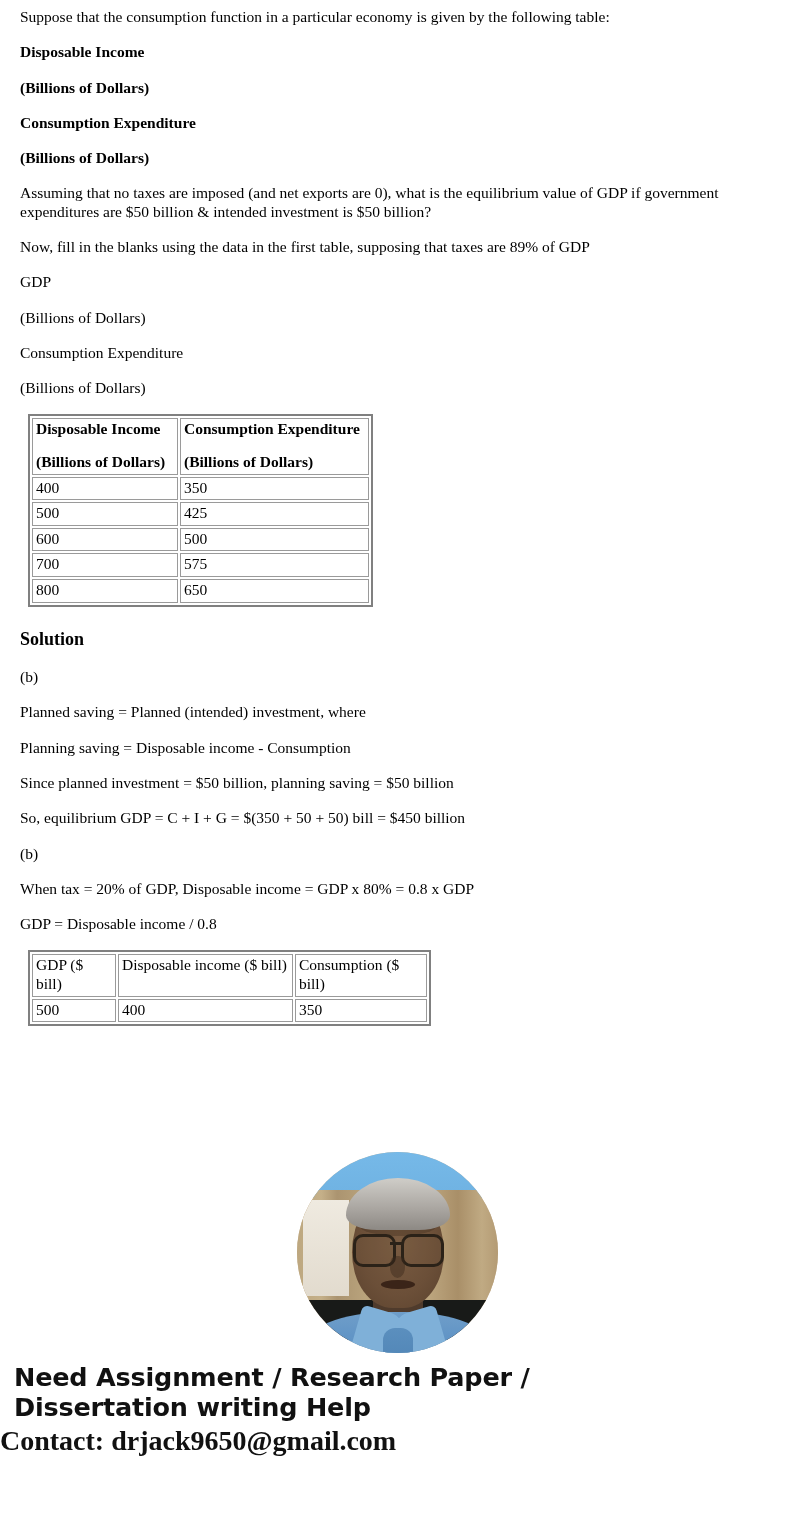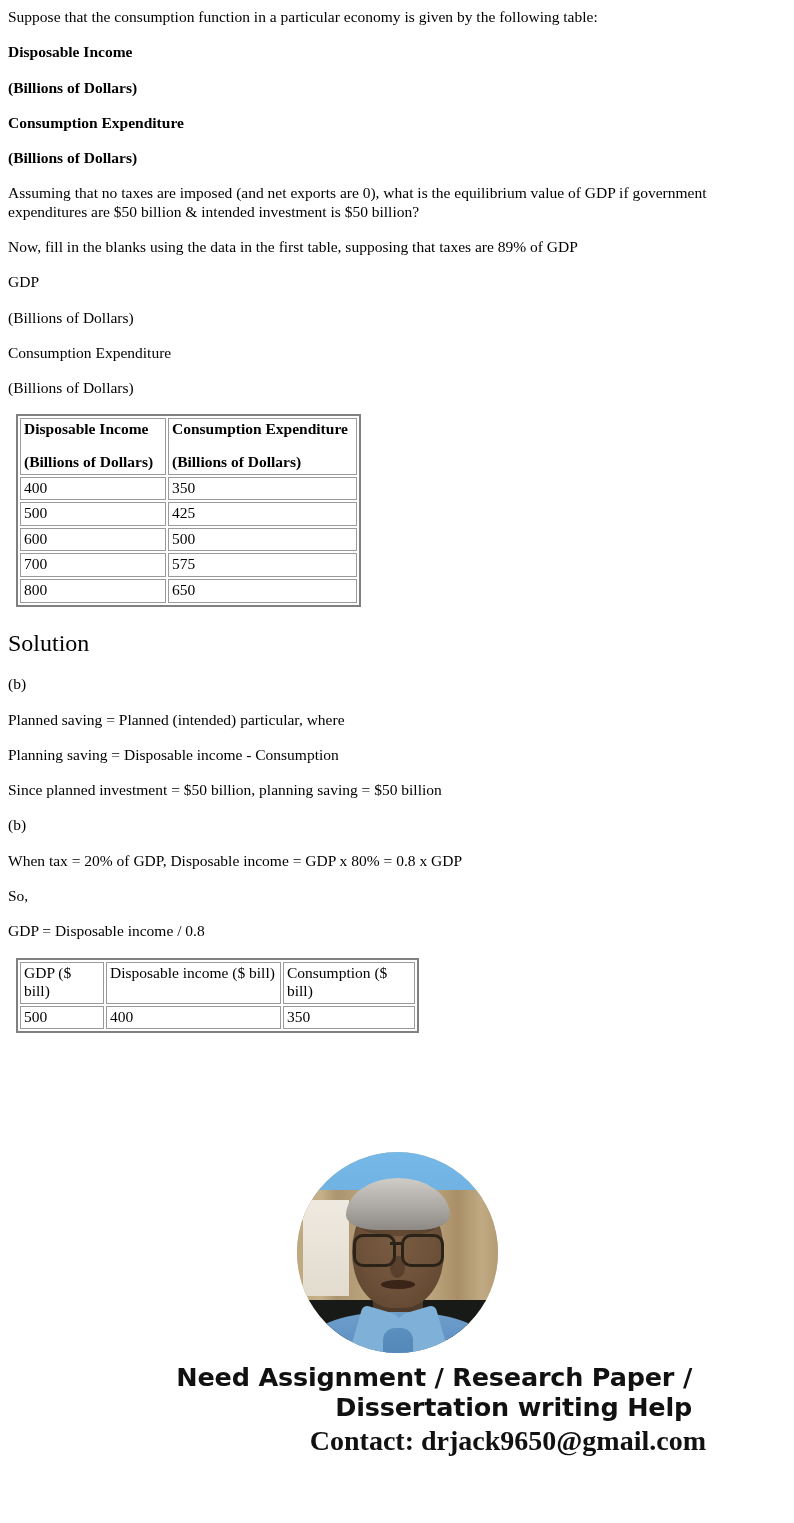--- a/index.html
+++ b/index.html
@@ -23,37 +23,37 @@
   }
 
   
   .doc-clip {
     position: relative;
     width: 794px;
     height: 1124px;
     overflow: hidden;
   }
   .doc-inner {
-    padding: 8px 8px 0 8px;
+    padding: 8px 8px 0 20px;
     box-sizing: border-box;
   }
 
   p.para {
     margin: 0 0 17px 0;
     font-size: 15.5px;
     line-height: 1.18;
   }
   p.para.bold {
     font-weight: bold;
   }
 
   h2.solution-heading {
     margin: 22px 0 18px 0;
-    font-size: 24px;
-    font-weight: normal;
+    font-size: 18px;
+    font-weight: bold;
     line-height: 1.2;
   }
 
   
   table.data-table {
     border-collapse: separate;
     border-spacing: 2px;
     border: 2px outset #b0b0b0;
     border-style: solid;
     border-color: #808080;
@@ -195,21 +195,21 @@
   }
   .av-nose {
     left: 93px; top: 104px; width: 15px; height: 22px;
     background: rgba(58,40,26,0.45);
     border-radius: 40% 40% 50% 50%;
   }
 
   
   .footer {
     width: 706px;
-    text-align: right;
+    text-align: left;
     font-family: "DejaVu Sans", "Liberation Sans", sans-serif;
     font-weight: bold;
     color: #111111;
     padding-top: 6px;
     box-sizing: border-box;
   }
   .footer-line-1 {
     font-size: 25.5px;
     line-height: 1.18;
     letter-spacing: -0.2px;
@@ -278,26 +278,26 @@
               <td class="col-1">800</td>
               <td class="col-2">650</td>
             </tr>
           </tbody>
         </table>
       </div>
 
       <h2 class="solution-heading">Solution</h2>
 
       <p class="para">(b)</p>
-      <p class="para">Planned saving = Planned (intended) particular, where</p>
+      <p class="para">Planned saving = Planned (intended) investment, where</p>
       <p class="para">Planning saving = Disposable income - Consumption</p>
       <p class="para">Since planned investment = $50 billion, planning saving = $50 billion</p>
+      <p class="para">So, equilibrium GDP = C + I + G = $(350 + 50 + 50) bill = $450 billion</p>
       <p class="para">(b)</p>
       <p class="para">When tax = 20% of GDP, Disposable income = GDP x 80% = 0.8 x GDP</p>
-      <p class="para">So,</p>
       <p class="para">GDP = Disposable income / 0.8</p>
 
       <div class="table-wrap-2">
         <table class="data-table" id="table-gdp-breakdown">
           <tbody>
             <tr>
               <td class="col-1">GDP ($ bill)</td>
               <td class="col-2">Disposable income ($ bill)</td>
               <td class="col-3">Consumption ($ bill)</td>
             </tr>

